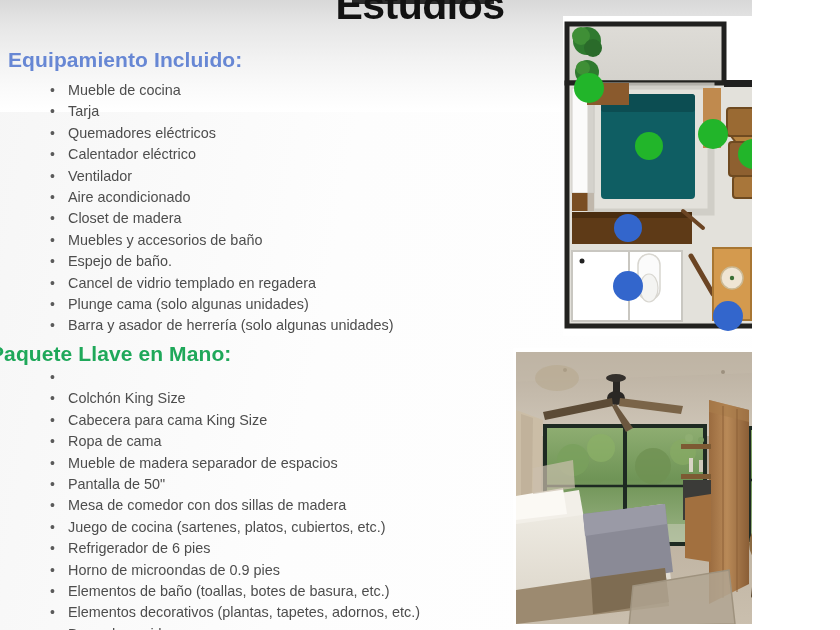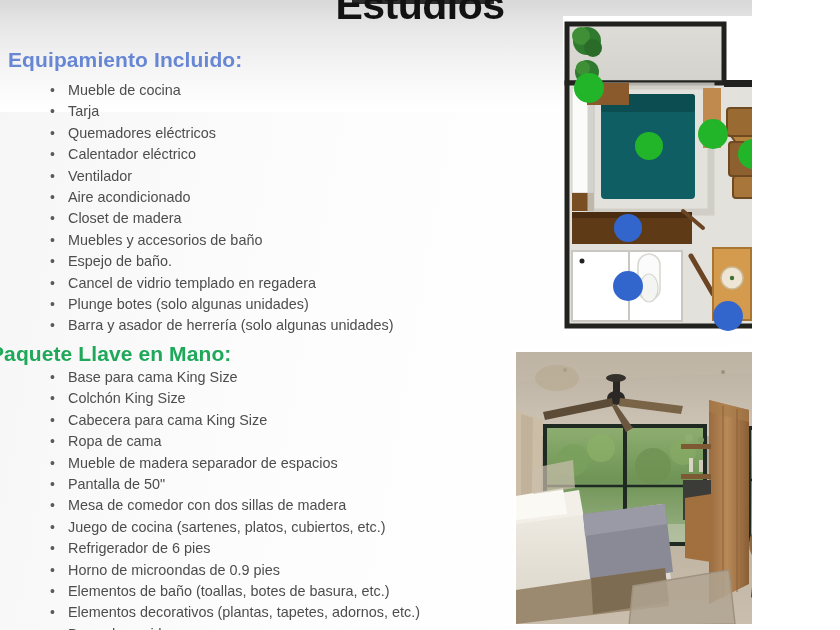--- a/index.html
+++ b/index.html
@@ -152,28 +152,28 @@
       <li><span class="bullet">•</span><span class="txt">Mueble de cocina</span></li>
       <li><span class="bullet">•</span><span class="txt">Tarja</span></li>
       <li><span class="bullet">•</span><span class="txt">Quemadores eléctricos</span></li>
       <li><span class="bullet">•</span><span class="txt">Calentador eléctrico</span></li>
       <li><span class="bullet">•</span><span class="txt">Ventilador</span></li>
       <li><span class="bullet">•</span><span class="txt">Aire acondicionado</span></li>
       <li><span class="bullet">•</span><span class="txt">Closet de madera</span></li>
       <li><span class="bullet">•</span><span class="txt">Muebles y accesorios de baño</span></li>
       <li><span class="bullet">•</span><span class="txt">Espejo de baño.</span></li>
       <li><span class="bullet">•</span><span class="txt">Cancel de vidrio templado en regadera</span></li>
-      <li><span class="bullet">•</span><span class="txt">Plunge botes </span><span class="note">(solo algunas unidades)</span></li>
+      <li><span class="bullet">•</span><span class="txt">Plunge cama </span><span class="note">(solo algunas unidades)</span></li>
       <li><span class="bullet">•</span><span class="txt">Barra y asador de herrería </span><span class="note">(solo algunas unidades)</span></li>
     </ul>
 
   <div class="section-head" id="head-llave" style="color: rgb(31, 168, 90);">Paquete Llave en Mano:</div>
 
   <ul class="blist" id="list-llave">
-      <li><span class="bullet">•</span><span class="txt">Base para cama King Size</span></li>
+      <li><span class="bullet">•</span></li>
       <li><span class="bullet">•</span><span class="txt">Colchón King Size</span></li>
       <li><span class="bullet">•</span><span class="txt">Cabecera para cama King Size</span></li>
       <li><span class="bullet">•</span><span class="txt">Ropa de cama</span></li>
       <li><span class="bullet">•</span><span class="txt">Mueble de madera separador de espacios</span></li>
       <li><span class="bullet">•</span><span class="txt">Pantalla de 50"</span></li>
       <li><span class="bullet">•</span><span class="txt">Mesa de comedor con dos sillas de madera</span></li>
       <li><span class="bullet">•</span><span class="txt">Juego de cocina (sartenes, platos, cubiertos, etc.)</span></li>
       <li><span class="bullet">•</span><span class="txt">Refrigerador de 6 pies</span></li>
       <li><span class="bullet">•</span><span class="txt">Horno de microondas de 0.9 pies</span></li>
       <li><span class="bullet">•</span><span class="txt">Elementos de baño (toallas, botes de basura, etc.)</span></li>

